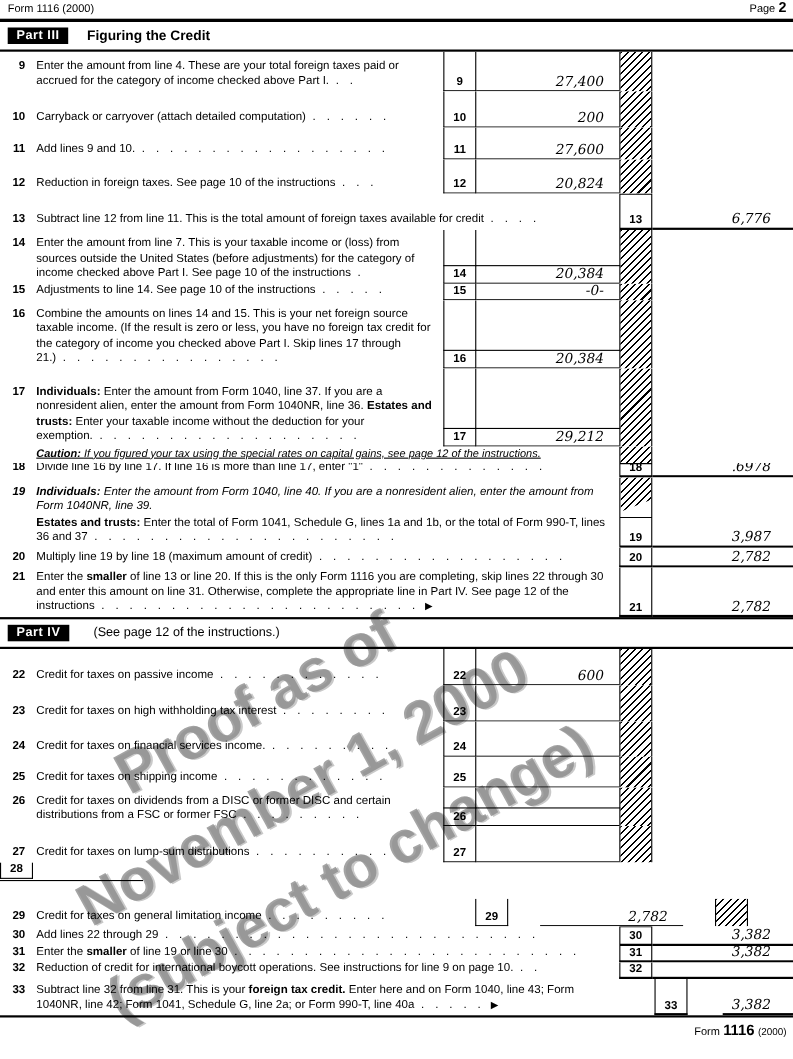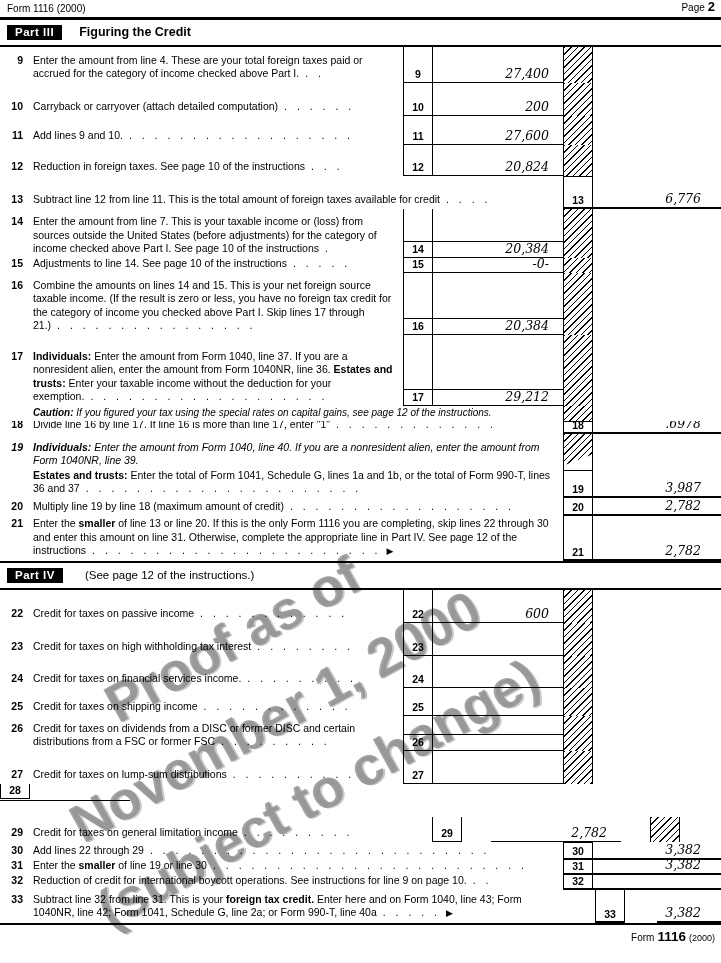--- a/index.html
+++ b/index.html
@@ -22,21 +22,21 @@
   .foot-year { font-size:9px; }
 
   
   .row { display:flex; overflow:hidden; }
   .c-desc { position:relative; width:403px; font-size:10.5px; }
   .c-desc.wide { width:563px; }
   .dtext { position:absolute; left:0; right:2px; bottom:2px; padding-left:33px; text-indent:-33px; line-height:13.5px; }
   .lineno { display:inline-block; width:23px; text-align:right; margin-right:10px; font-weight:bold; text-indent:0; }
   .b { font-weight:bold; }
   .i { font-style:italic; }
-  .caution-row .dtext { font-size:10px; line-height:12px; }
+  .caution-row .dtext { font-size:10px; line-height:12px;text-decoration:underline; }
   .dots { word-spacing:7px; padding-left:6px; white-space:nowrap; }
   .arrow { padding-left:9px; font-size:9px; }
 
   .c-numbox { width:30px; border-left:1.2px solid #000; border-right:1.2px solid #000; border-bottom:1.8px solid #000;
               display:flex; align-items:flex-end; justify-content:center; font-weight:bold; font-size:10.5px;
               position:relative; }
   .c-numbox .inner { padding-bottom:2px; }
   .c-amt { width:130px; border-bottom:1.8px solid #000; display:flex; align-items:flex-end; justify-content:flex-end;
            position:relative; }
   .val { font-family:"DejaVu Serif", serif; font-style:italic; font-size:12.5px; padding:0 14px 1px 0; }

